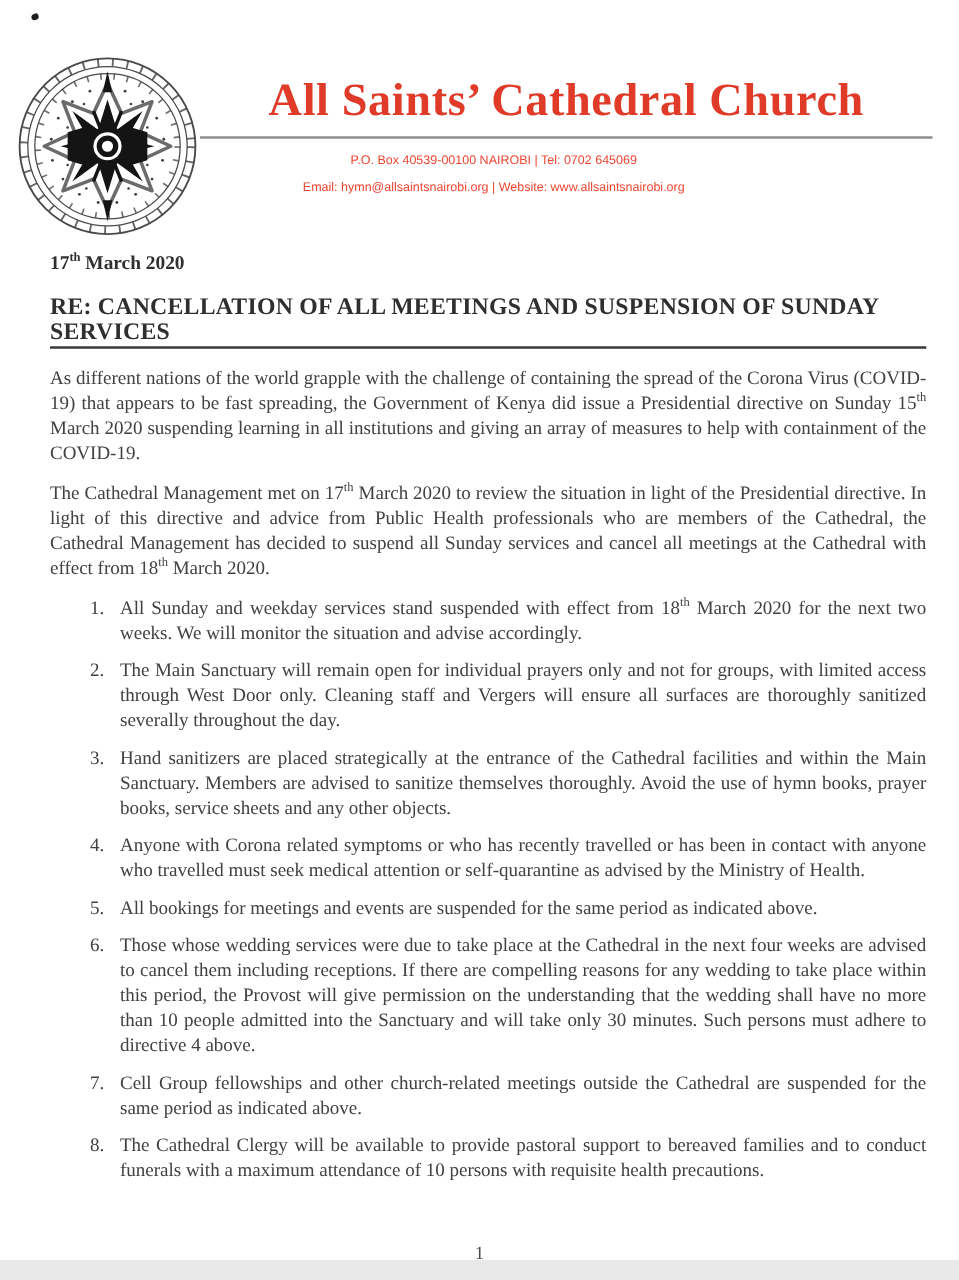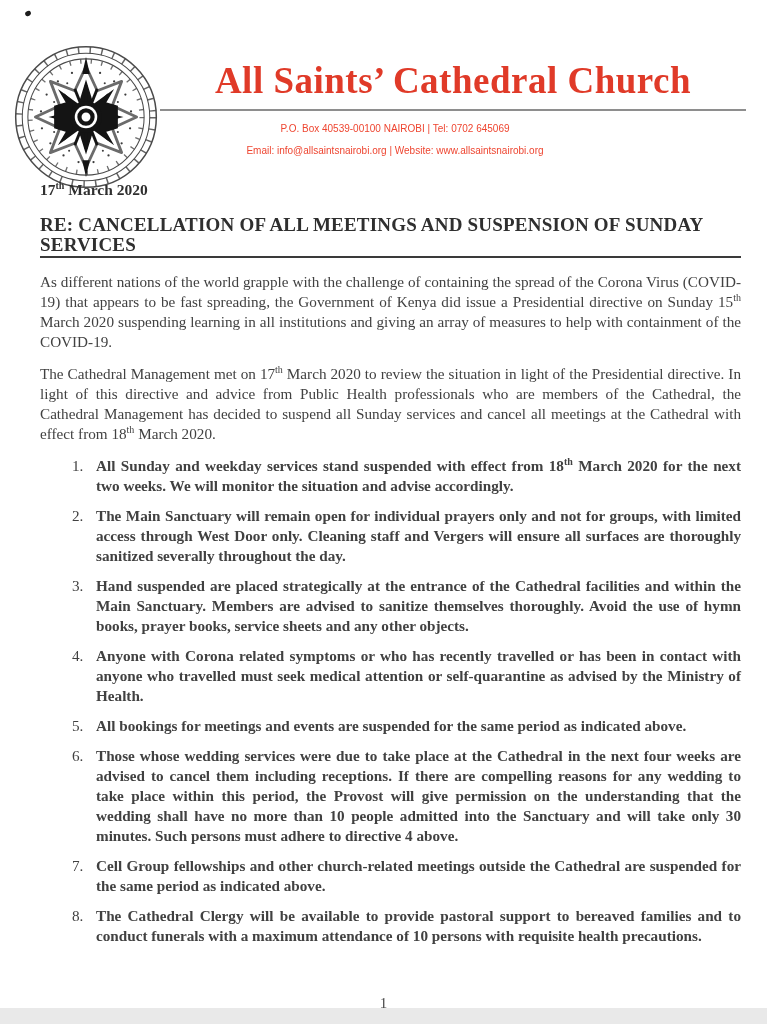--- a/index.html
+++ b/index.html
@@ -29,21 +29,21 @@
   }
   .header-divider{height:2px;background:#8e8e8e;margin:5px 0 7px 0;width:100%;}
   .contact{
     font-family:"Liberation Sans", sans-serif;
     color:#ee4530;text-align:center;
     width:458px;margin-left:6px;
   }
   .contact-line{font-size:10px;line-height:22px;white-space:nowrap;}
   
   .content{
-    position:absolute;top:180px;left:40px;width:701px;
+    position:absolute;top:201px;left:40px;width:701px;
     font-size:15.2px;line-height:20px;color:#414141;
   }
   .letter-date{
     font-weight:bold;color:#2f2f2f;font-size:15.5px;
     margin-bottom:15px;
   }
   .subject-wrap{margin-bottom:14px;}
   .subject{
     display:inline-block;font-weight:bold;color:#2f2f2f;font-size:19px;
     border-bottom:2px solid #3a3a3a;padding-bottom:1px;letter-spacing:0.2px;
@@ -51,21 +51,21 @@
   .salutation{margin-bottom:12px;}
   .para{text-align:justify;margin-bottom:12px;}
   .intro{margin-bottom:10px;}
   ol.guidelines{list-style:none;margin:0;padding:0;}
   ol.guidelines li{
     display:flex;margin-bottom:10px;
   }
   .g-num{
     flex:0 0 24px;margin-left:32px;text-align:left;color:#414141;
   }
-  .g-text{flex:1;text-align:justify;font-weight:bold;}
+  .g-text{flex:1;text-align:justify;}
   sup{font-size:10px;line-height:0;}
   .page-number{
     position:absolute;top:995px;left:0;width:767px;
     text-align:center;font-size:15px;color:#4a4a4a;
   }
 </style>
 </head>
 <body>
 
 <div class="page">
@@ -133,21 +133,21 @@
 
     <path d="M80 16 L76 34 L84 34 Z" fill="#141414"></path>
     <path d="M80 144 L76 126 L84 126 Z" fill="#141414"></path>
   </svg>
 
   <div class="header-right">
     <div class="page-title">All Saints’ Cathedral Church</div>
     <div class="header-divider"></div>
     <div class="contact">
       <div class="contact-line">P.O. Box 40539-00100 NAIROBI  |  Tel: 0702 645069</div>
-      <div class="contact-line">Email: info@allsaintsnairobi.org | Website: www.allsaintsnairobi.org</div>
+      <div class="contact-line">Email: hymn@allsaintsnairobi.org | Website: www.allsaintsnairobi.org</div>
     </div>
   </div>
 
   <div class="content">
     <div class="letter-date">17<sup>th</sup> March 2020</div>
 
     <div class="subject-wrap">
       <span class="subject">RE: CANCELLATION OF ALL MEETINGS AND SUSPENSION OF SUNDAY SERVICES</span>
     </div>
 
@@ -161,21 +161,21 @@
       <li>
         <span class="g-num">1.</span>
         <span class="g-text">All Sunday and weekday services stand suspended with effect from 18<sup>th</sup> March 2020 for the next two weeks. We will monitor the situation and advise accordingly.</span>
       </li>
       <li>
         <span class="g-num">2.</span>
         <span class="g-text">The Main Sanctuary will remain open for individual prayers only and not for groups, with limited access through West Door only. Cleaning staff and Vergers will ensure all surfaces are thoroughly sanitized severally throughout the day.</span>
       </li>
       <li>
         <span class="g-num">3.</span>
-        <span class="g-text">Hand suspended are placed strategically at the entrance of the Cathedral facilities and within the Main Sanctuary. Members are advised to sanitize themselves thoroughly. Avoid the use of hymn books, prayer books, service sheets and any other objects.</span>
+        <span class="g-text">Hand sanitizers are placed strategically at the entrance of the Cathedral facilities and within the Main Sanctuary. Members are advised to sanitize themselves thoroughly. Avoid the use of hymn books, prayer books, service sheets and any other objects.</span>
       </li>
       <li>
         <span class="g-num">4.</span>
         <span class="g-text">Anyone with Corona related symptoms or who has recently travelled or has been in contact with anyone who travelled must seek medical attention or self-quarantine as advised by the Ministry of Health.</span>
       </li>
       <li>
         <span class="g-num">5.</span>
         <span class="g-text">All bookings for meetings and events are suspended for the same period as indicated above.</span>
       </li>
       <li>

